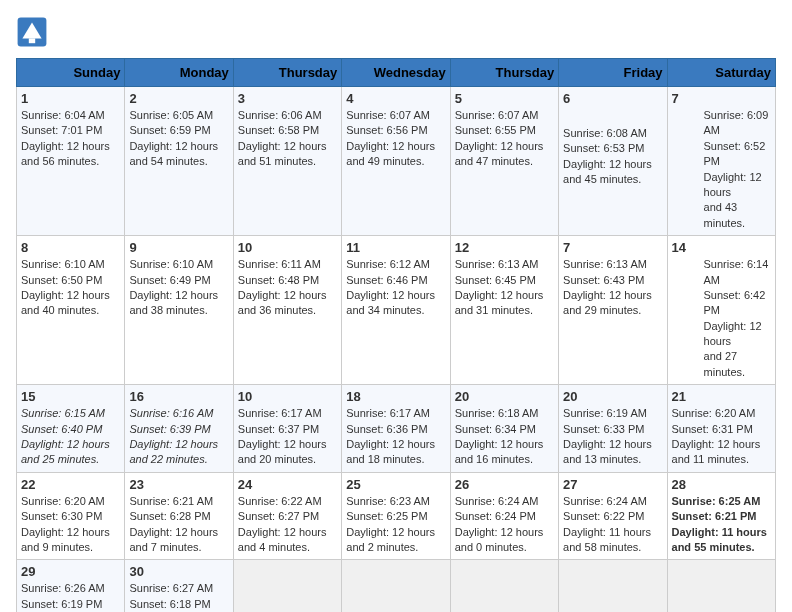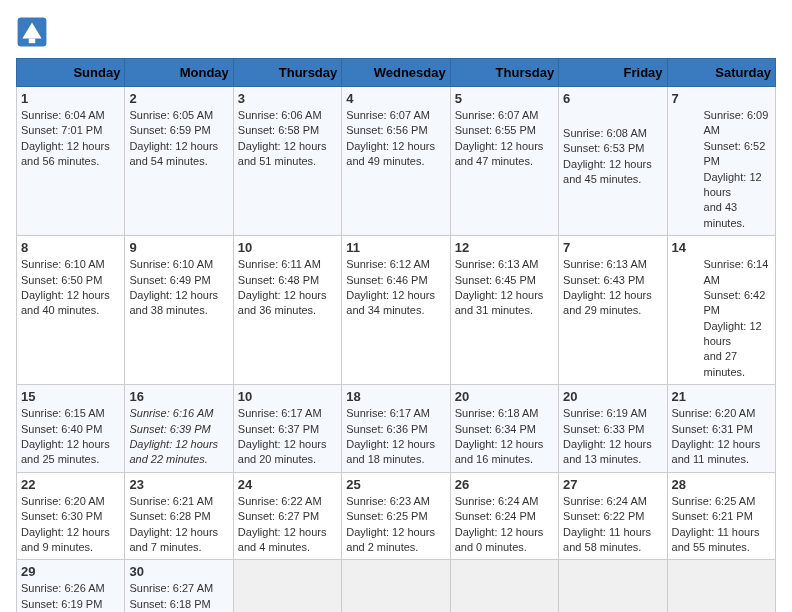--- a/index.html
+++ b/index.html
@@ -221,21 +221,21 @@
           <span class="day-num">14</span>
           <div class="day-info" style="white-space: pre-line; margin-left: 32px;">Sunrise: 6:14 AM
 Sunset: 6:42 PM
 Daylight: 12 hours
 and 27 minutes.</div>
         </td>
       </tr>
       <tr>
         <td>
           <span class="day-num">15</span>
-          <div class="day-info" style="white-space: pre-line;">Sunrise: 6:15 AM
+          <div class="day-info" style="white-space: pre-line; font-style: italic;">Sunrise: 6:15 AM
 Sunset: 6:40 PM
 Daylight: 12 hours
 and 25 minutes.</div>
         </td>
         <td>
           <span class="day-num">16</span>
           <div class="day-info" style="white-space: pre-line; font-style: italic;">Sunrise: 6:16 AM
 Sunset: 6:39 PM
 Daylight: 12 hours
 and 22 minutes.</div>
@@ -314,21 +314,21 @@
         </td>
         <td>
           <span class="day-num">27</span>
           <div class="day-info" style="white-space: pre-line;">Sunrise: 6:24 AM
 Sunset: 6:22 PM
 Daylight: 11 hours
 and 58 minutes.</div>
         </td>
         <td>
           <span class="day-num">28</span>
-          <div class="day-info" style="white-space: pre-line;">Sunrise: 6:25 AM
+          <div class="day-info" style="white-space: pre-line; font-weight: bold;">Sunrise: 6:25 AM
 Sunset: 6:21 PM
 Daylight: 11 hours
 and 55 minutes.</div>
         </td>
       </tr>
       <tr>
         <td>
           <span class="day-num">29</span>
           <div class="day-info" style="white-space: pre-line;">Sunrise: 6:26 AM
 Sunset: 6:19 PM

